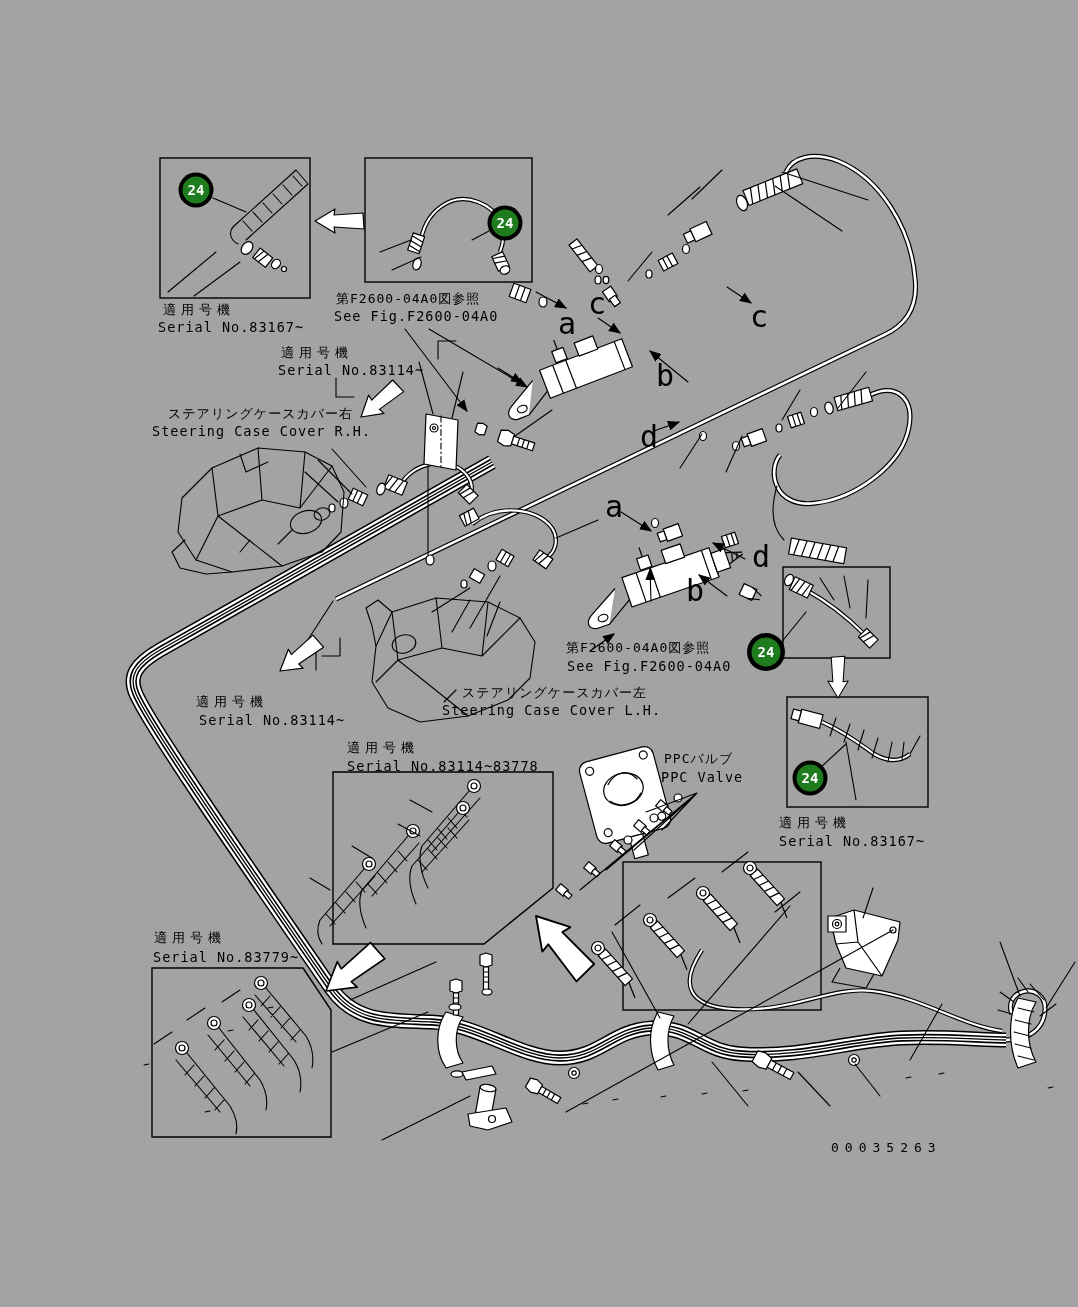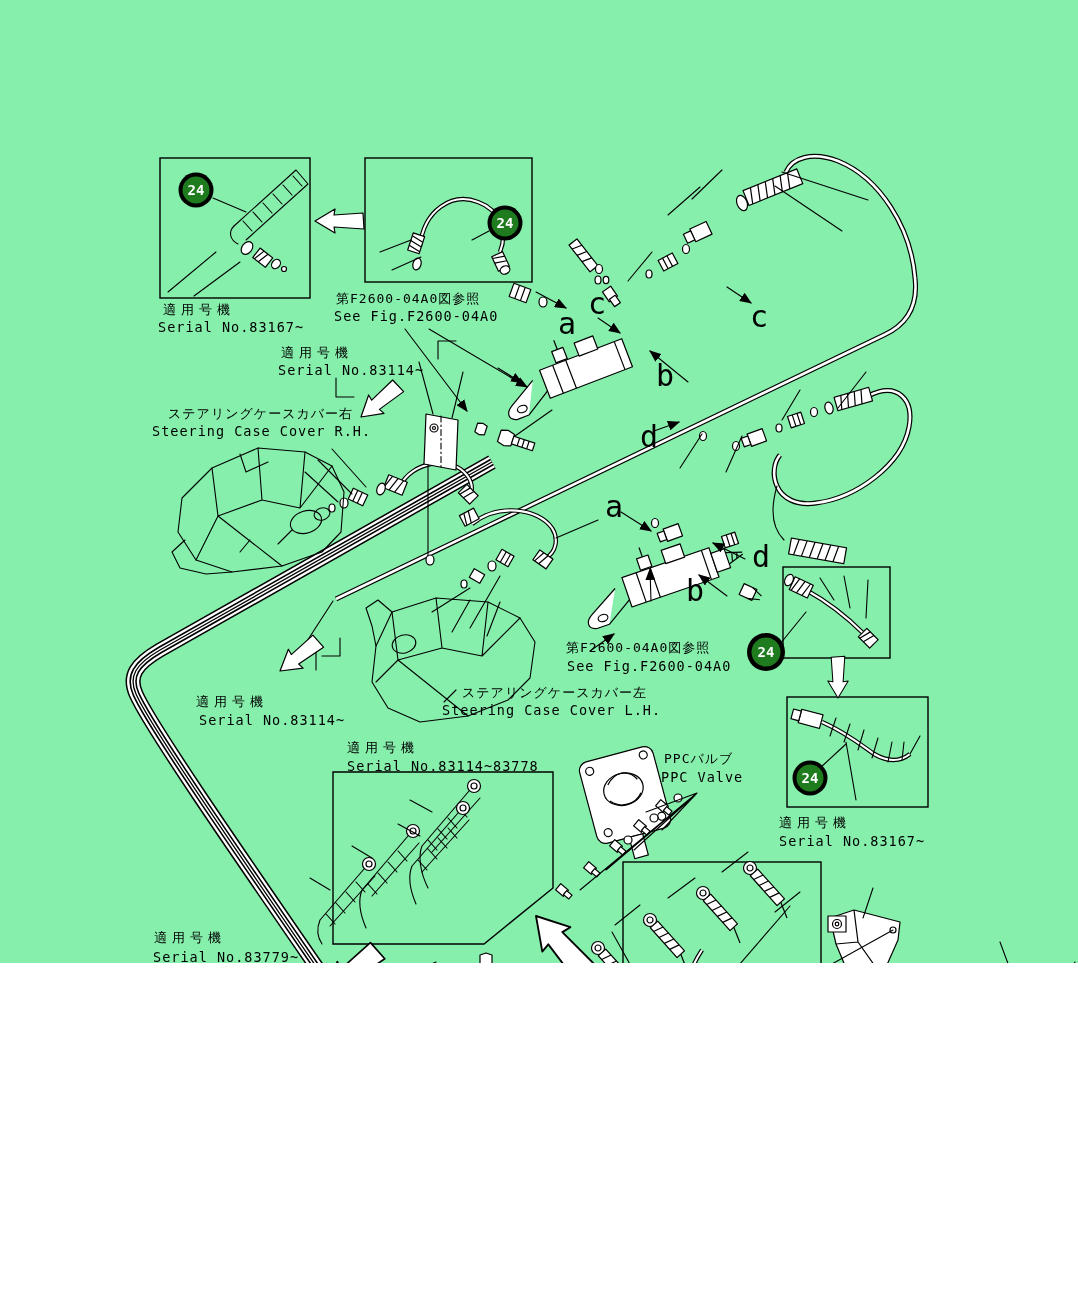--- a/index.html
+++ b/index.html
@@ -1,16 +1,16 @@
 <!DOCTYPE html>
 <html><head>
 <meta charset="utf-8">
 <style>
   html,body{margin:0;padding:0;background:#ffffff;}
-  .stage{position:relative;width:1078px;height:963px;background:#86efac;overflow:hidden;}
+  .stage{position:relative;width:1078px;height:1307px;background:#a3a3a3;overflow:hidden;}
   svg{position:absolute;left:0;top:0;}
   .k{stroke:#000;fill:none;stroke-width:1.1;stroke-linejoin:round;stroke-linecap:round;}
   .box{stroke:#000;fill:none;stroke-width:1.4;}
   .fw{fill:#fff;stroke:#000;stroke-width:1.2;stroke-linejoin:round;}
   .w16{stroke:#000;stroke-width:15;fill:none}.w12{stroke:#fff;stroke-width:12;fill:none}
   .w8{stroke:#000;stroke-width:7.4;fill:none}.w45{stroke:#fff;stroke-width:4.2;fill:none}
   .w14{stroke:#000;stroke-width:1.3;fill:none}
   .t5{stroke:#000;stroke-width:5;fill:none}.t24{stroke:#fff;stroke-width:2.6;fill:none}
   .t45{stroke:#000;stroke-width:4.4;fill:none}.t2{stroke:#fff;stroke-width:2.1;fill:none}
   text{fill:#000;}

